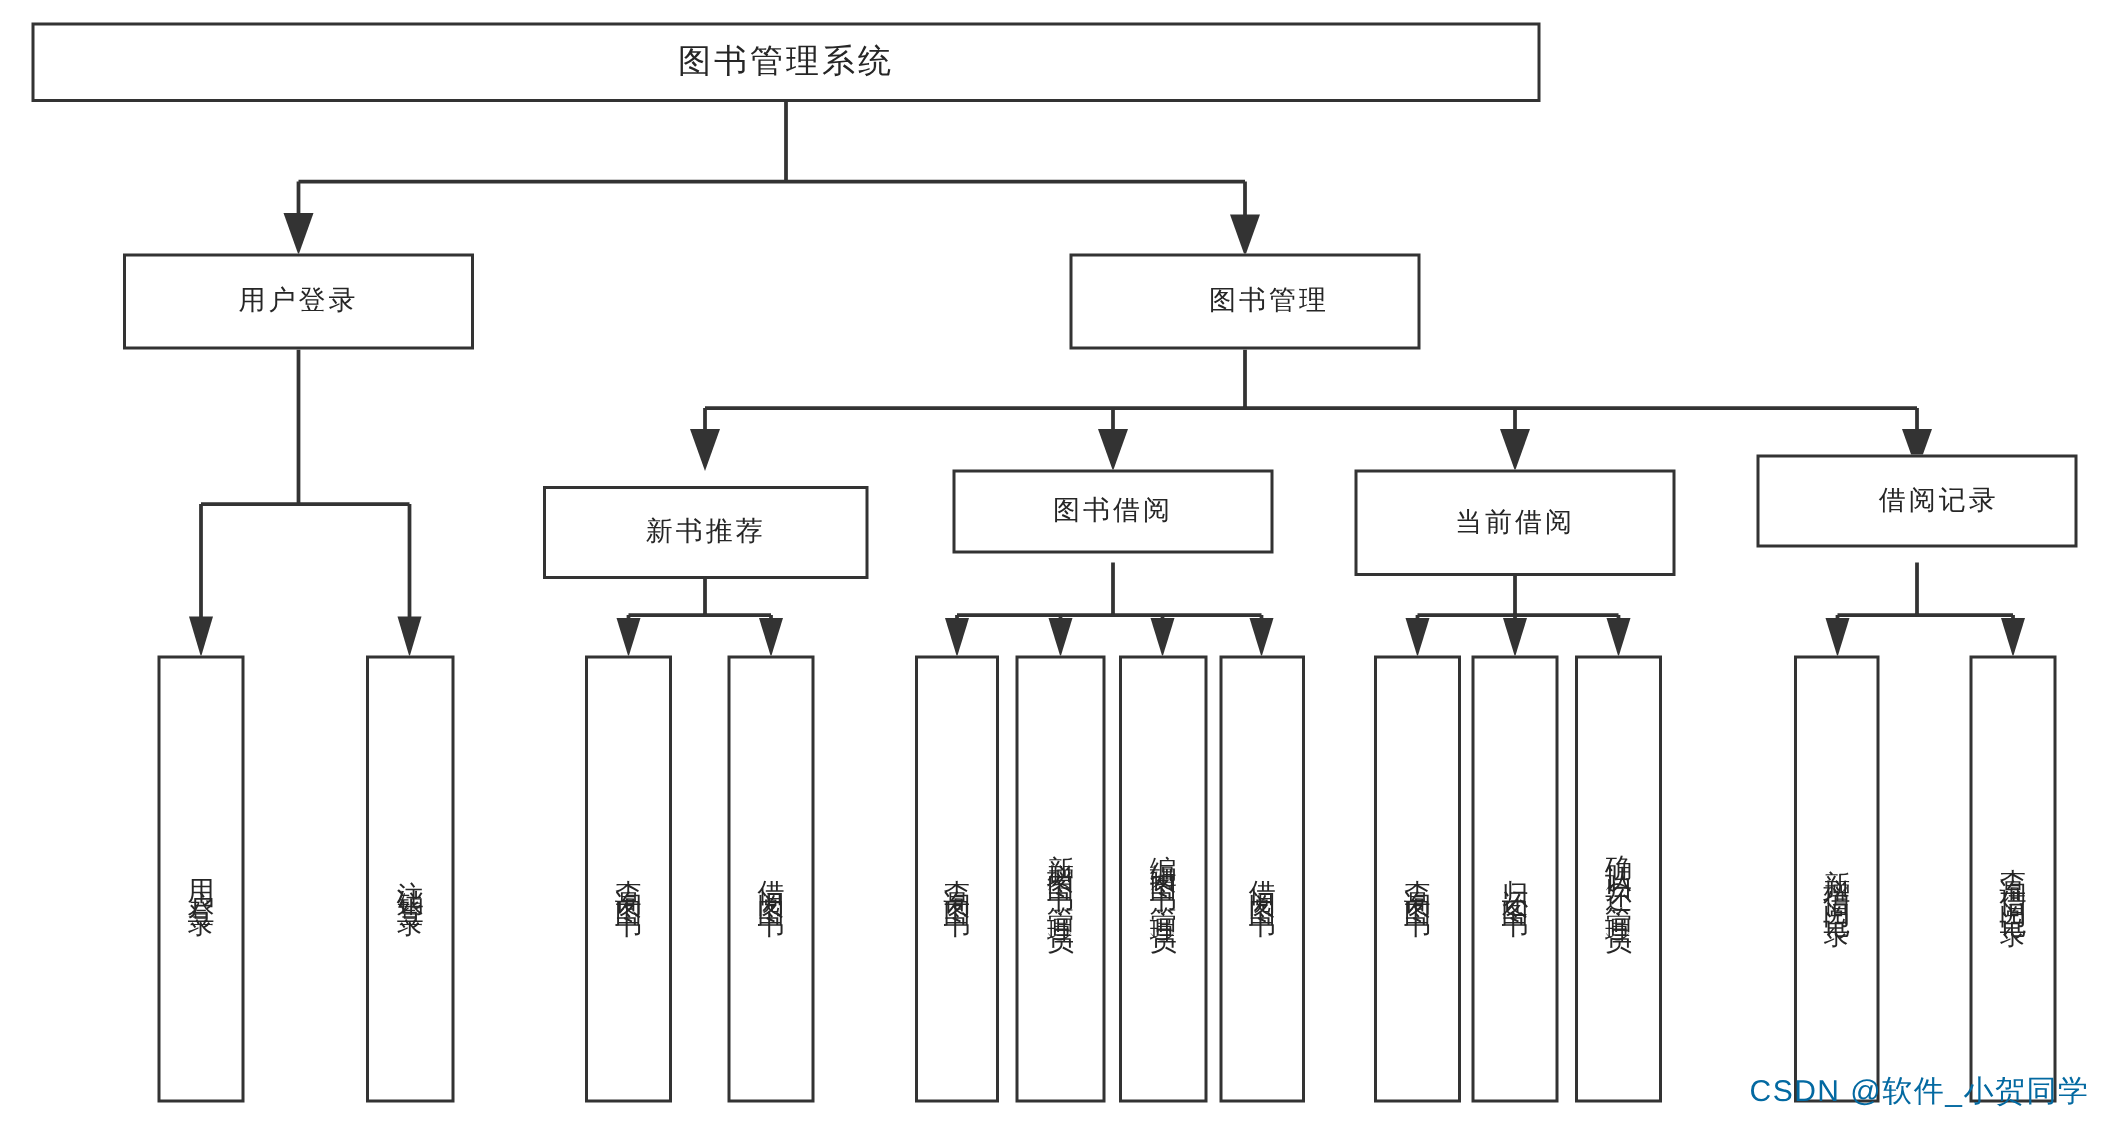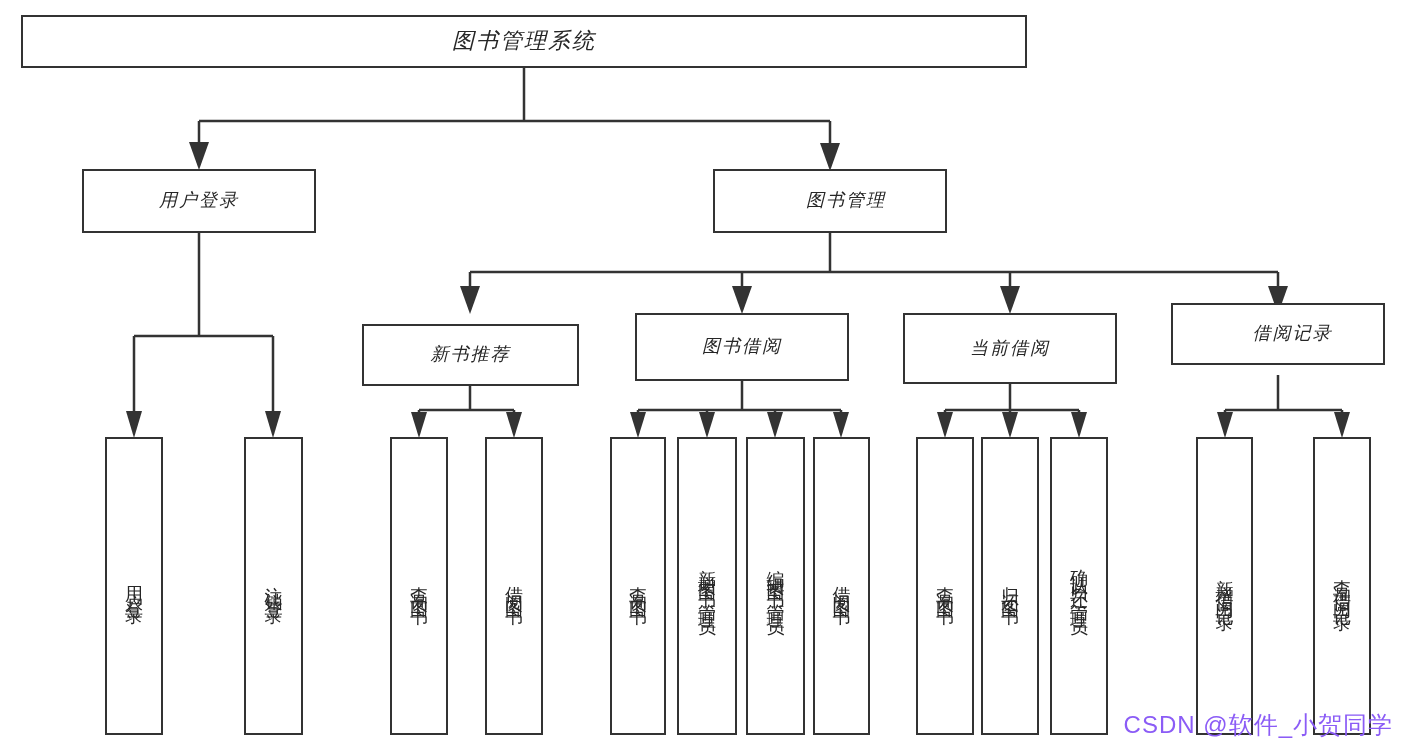--- a/index.html
+++ b/index.html
@@ -15,34 +15,34 @@
     position:absolute;
     border:2.5px solid #333333;
     background:#ffffff;
     display:flex;align-items:center;justify-content:center;
     color:#262626;
     font-size:18px;
     letter-spacing:2px;
     box-sizing:border-box;
     text-align:center;
   }
-  .hbox{line-height:1.2;font-style:italic;}
+  .hbox{line-height:1.2;}
   .vbox span{
     writing-mode:vertical-rl;
     text-orientation:mixed;
     letter-spacing:7px;
     line-height:1;
     white-space:nowrap;
   }
   .root-box{font-size:22px;}
   .watermark{
     position:absolute;
     right:12px;bottom:6px;
-    color:#8b5cf6;
-    font-size:24px;
+    color:#0369a1;
+    font-size:20px;
     letter-spacing:1px;
   }
 </style>
 </head>
 <body>
 
 <div id="stage">
 
   <svg id="connectors" viewBox="0 0 1405 747" xmlns="http://www.w3.org/2000/svg" aria-hidden="true">
     <path d="M524 68 V121
@@ -95,21 +95,21 @@
   <div class="box hbox" style="left:82px;top:169px;width:234px;height:64px;">
     <span>用户登录</span>
   </div>
   <div class="box hbox" style="left:713px;top:169px;width:234px;height:64px;padding-left:32px;">
     <span>图书管理</span>
   </div>
 
   <div class="box hbox" style="left:362px;top:313px;width:217px;height:62px;margin-top:11px;">
     <span>新书推荐</span>
   </div>
-  <div class="box hbox" style="left:635px;top:313px;width:214px;height:68px;">
+  <div class="box hbox" style="left:635px;top:313px;width:214px;height:56px;">
     <span>图书借阅</span>
   </div>
   <div class="box hbox" style="left:903px;top:313px;width:214px;height:71px;">
     <span>当前借阅</span>
   </div>
   <div class="box hbox" style="left:1171px;top:303px;width:214px;height:62px;padding-left:29px;">
     <span>借阅记录</span>
   </div>
 
   <div class="box vbox" style="left:105px;top:437px;width:58px;height:298px;">

